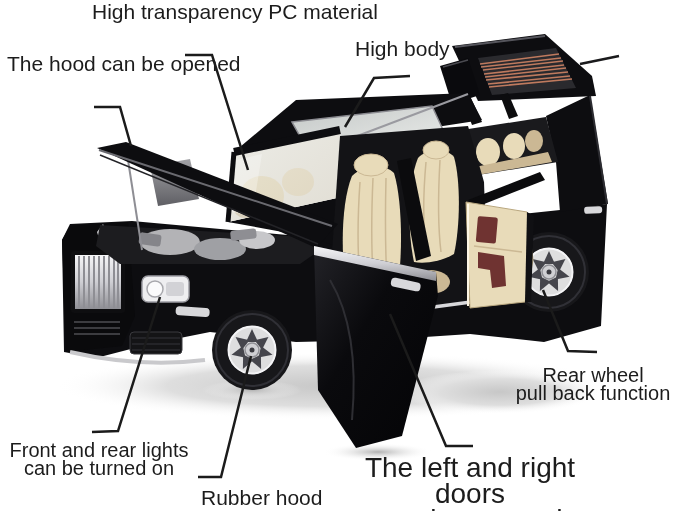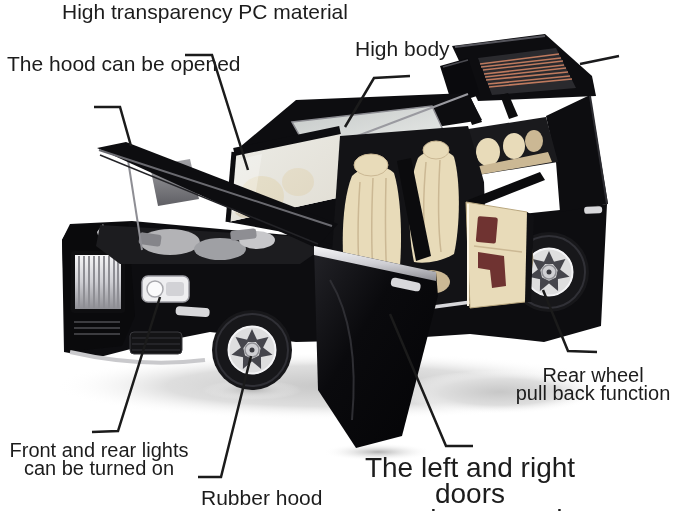--- a/index.html
+++ b/index.html
@@ -5,21 +5,21 @@
   html,body{margin:0;padding:0;background:#fff;}
   .stage{
     position:relative; width:679px; height:511px; overflow:hidden;
     background:var(--c-background,#ffffff);
     font-family:"Liberation Sans", sans-serif;
     color:var(--c-text,#1c1c1c);
   }
   .stage svg{position:absolute;left:0;top:0;}
   .lbl{position:absolute; white-space:pre-line; font-size:21px; line-height:23px; color:var(--c-text,#1c1c1c);}
   .lbl.center{text-align:center;}
-  #lbl-pc       {left:62px;  top:0px;}
+  #lbl-pc       {left:92px;  top:0px;}
   #lbl-alloy    {left:355px; top:37px;}
   #lbl-hood     {left:7px;   top:52px;}
   #lbl-lights   {left:-2px;  top:441px; width:202px; font-size:20px; line-height:18px;}
   #lbl-tyre     {left:201px; top:486px;}
   #lbl-doors    {left:352px; top:455px; width:236px; font-size:28px; line-height:26px;}
   #lbl-rearwheel{left:501px; top:366px; width:184px; font-size:20px; line-height:18px;}
 </style>
 </head>
 <body>
 

